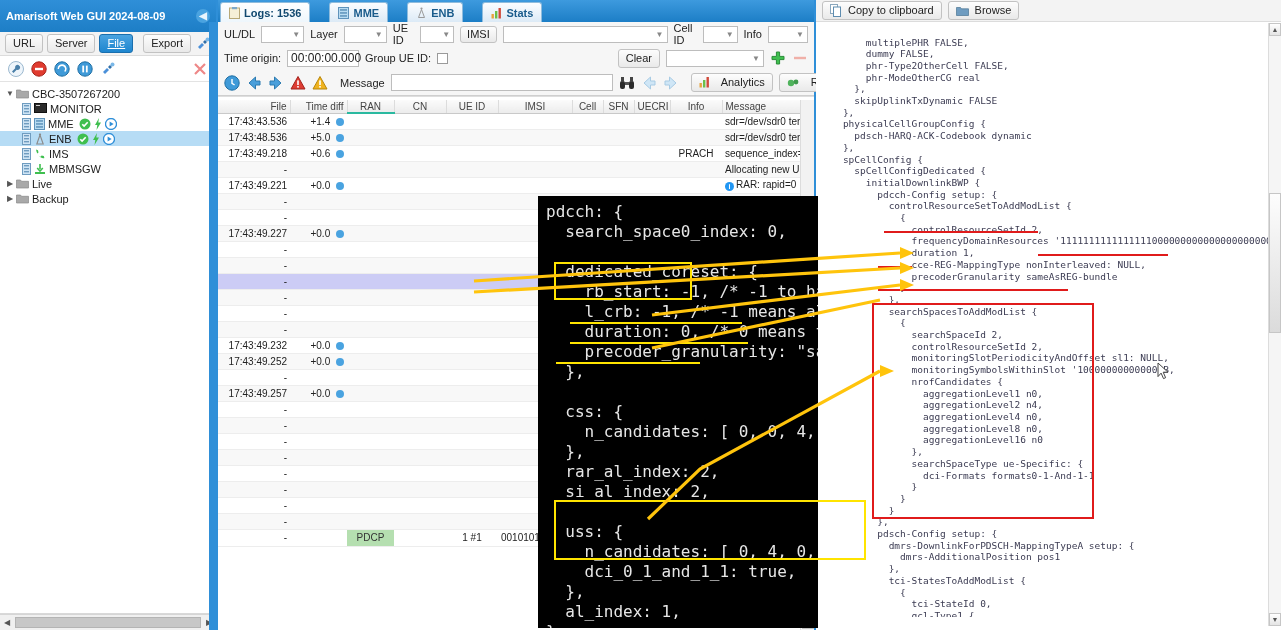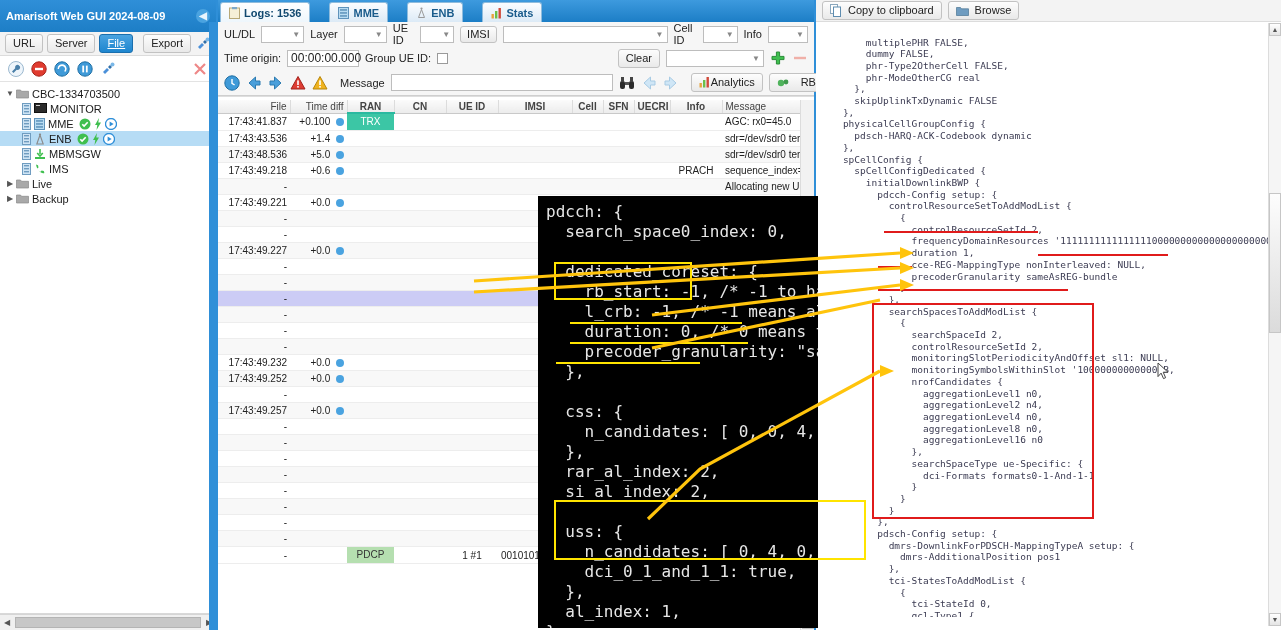--- a/index.html
+++ b/index.html
@@ -83,21 +83,21 @@
   .sep { width: 1px; height: 14px; background: #d4b0b0; }
 
   
   .tblwrap { position: absolute; top: 100px; left: 0; right: 0; bottom: 0; overflow: hidden; }
   table.logs { border-collapse: collapse; width: 596px; table-layout: fixed; font-size: 10px; }
   table.logs th {
     background: linear-gradient(#fbfbfb,#ececec); border-right: 1px solid #dcdcdc;
     border-bottom: 1px solid #c9c9c9; color: #444; font-weight: normal;
     height: 13px; padding: 0 3px; text-align: right; font-size: 10px;
   }
-  table.logs th.c { text-align: center; font-weight: bold; }
+  table.logs th.c { text-align: center; }
   table.logs th.l { text-align: left; }
   table.logs th.ran { border-bottom: 2px solid #2ab9a0; }
   table.logs td { height: 16px; border-bottom: 1px solid #ededed; padding: 0 3px;
                   font-size: 10px; color: #222; white-space: nowrap; overflow: hidden; }
   table.logs td.r { text-align: right; }
   table.logs td.c { text-align: center; }
   tr.alt td { background: #f8f8f8; }
   tr.hl td { background: #ccccf5; }
   .rantag { display: block; background: #3cc6a5; color: #fff; text-align: center;
             font-size: 10px; height: 16px; line-height: 16px; margin: 0 -3px; }
@@ -218,21 +218,21 @@
     </div>
 
     <div class="sb-tree">
       <div class="tnode">
         <span class="tw">▼</span>
         <span class="ic" style="width:13px;height:12px">
           <svg width="13" height="12" viewBox="0 0 13 12">
               <path d="M0.5 2h4l1 1.3h7V10H0.5z" fill="#a9a9a9" stroke="#8a8a8a" stroke-width="0.7"></path>
             </svg>
         </span>
-        <span class="tn-label">CBC-1334703500</span>
+        <span class="tn-label">CBC-3507267200</span>
       </div>
 
       <div class="tnode" style="padding-left:22px">
         <span class="ic" style="width:9px;height:12px">
           <svg width="9" height="12" viewBox="0 0 9 12">
               <rect x="0.5" y="0.5" width="8" height="11" fill="#cfe4f4" stroke="#6f9cc0"></rect>
               <rect x="2" y="2" width="5" height="1.4" fill="#6f9cc0"></rect>
               <rect x="2" y="5" width="5" height="1.4" fill="#6f9cc0"></rect>
               <rect x="2" y="8" width="5" height="1.4" fill="#6f9cc0"></rect>
             </svg>
@@ -326,42 +326,42 @@
         <span class="ic" style="width:9px;height:12px">
           <svg width="9" height="12" viewBox="0 0 9 12">
               <rect x="0.5" y="0.5" width="8" height="11" fill="#cfe4f4" stroke="#6f9cc0"></rect>
               <rect x="2" y="2" width="5" height="1.4" fill="#6f9cc0"></rect>
               <rect x="2" y="5" width="5" height="1.4" fill="#6f9cc0"></rect>
               <rect x="2" y="8" width="5" height="1.4" fill="#6f9cc0"></rect>
             </svg>
         </span>
         <span class="ic" style="width:12px;height:12px;margin-left:3px">
           <svg width="12" height="12" viewBox="0 0 12 12">
-              <path d="M6 1v5M3.2 5L6 8l2.8-3" stroke="#3fbf4f" stroke-width="1.6" fill="none"></path>
-              <rect x="1" y="9" width="10" height="2" fill="#3fbf4f"></rect>
-            </svg>
-        </span>
-        <span class="tn-label">MBMSGW</span>
+              <path d="M2 1.6l2 .6.5 2.2-1.3 1a7 7 0 003.4 3.4l1-1.3 2.2.5.6 2c-3 1.2-7.5-2.6-8.4-8.4z" fill="#3fbf4f"></path>
+            </svg>
+        </span>
+        <span class="tn-label">IMS</span>
       </div>
 
       <div class="tnode" style="padding-left:22px">
         <span class="ic" style="width:9px;height:12px">
           <svg width="9" height="12" viewBox="0 0 9 12">
               <rect x="0.5" y="0.5" width="8" height="11" fill="#cfe4f4" stroke="#6f9cc0"></rect>
               <rect x="2" y="2" width="5" height="1.4" fill="#6f9cc0"></rect>
               <rect x="2" y="5" width="5" height="1.4" fill="#6f9cc0"></rect>
               <rect x="2" y="8" width="5" height="1.4" fill="#6f9cc0"></rect>
             </svg>
         </span>
         <span class="ic" style="width:12px;height:12px;margin-left:3px">
           <svg width="12" height="12" viewBox="0 0 12 12">
-              <path d="M2 1.6l2 .6.5 2.2-1.3 1a7 7 0 003.4 3.4l1-1.3 2.2.5.6 2c-3 1.2-7.5-2.6-8.4-8.4z" fill="#3fbf4f"></path>
-            </svg>
-        </span>
-        <span class="tn-label">IMS</span>
+              <path d="M6 1v5M3.2 5L6 8l2.8-3" stroke="#3fbf4f" stroke-width="1.6" fill="none"></path>
+              <rect x="1" y="9" width="10" height="2" fill="#3fbf4f"></rect>
+            </svg>
+        </span>
+        <span class="tn-label">MBMSGW</span>
       </div>
 
       <div class="tnode">
         <span class="tw">▶</span>
         <span class="ic" style="width:13px;height:12px">
           <svg width="13" height="12" viewBox="0 0 13 12">
               <path d="M0.5 2h4l1 1.3h7V10H0.5z" fill="#a9a9a9" stroke="#8a8a8a" stroke-width="0.7"></path>
             </svg>
         </span>
         <span class="tn-label">Live</span>
@@ -513,21 +513,21 @@
           <svg width="16" height="16" viewBox="0 0 16 16">
               <path d="M9.5 2L3 8l6.5 6V10H14V6H9.5z" fill="#cfe6f6" stroke="#a8cbe4"></path>
             </svg>
         </span>
         <span class="ic">
           <svg width="16" height="16" viewBox="0 0 16 16">
               <path d="M6.5 2L13 8l-6.5 6V10H2V6h4.5z" fill="#cfe6f6" stroke="#a8cbe4"></path>
             </svg>
         </span>
         <span class="sep"></span>
-        <button class="btn" style="display:flex;align-items:flex-start;gap:0">
+        <button class="btn" style="display:flex;align-items:flex-start;gap:10px">
           <span class="ic" style="width:12px;height:12px">
             <svg width="12" height="12" viewBox="0 0 12 12">
                 <rect x="0.5" y="7" width="2.4" height="4.5" fill="#e8a33d"></rect>
                 <rect x="4" y="4" width="2.4" height="7.5" fill="#6bc04a"></rect>
                 <rect x="7.5" y="1" width="2.4" height="10.5" fill="#d04a3a"></rect>
               </svg>
           </span>
           <span>Analytics</span>
         </button>
         <button class="btn" style="display:flex;align-items:center;gap:12px">
@@ -576,35 +576,20 @@
             <th class="c">UE ID</th>
             <th class="c">IMSI</th>
             <th class="c">Cell</th>
             <th class="c">SFN</th>
             <th class="c">UECRI</th>
             <th class="c">Info</th>
             <th class="l">Message</th>
           </tr>
         </thead>
         <tbody id="logs-body">
-            <tr>
-              <td class="r">17:43:41.837</td>
-              <td class="r">+0.100 <span class="arrowdot"></span></td>
-              <td class="c">
-                <span class="rantag">TRX</span>
-              </td>
-              <td class="c"></td>
-              <td class="c"></td>
-              <td class="c"></td>
-              <td class="c"></td>
-              <td class="c"></td>
-              <td class="c"></td>
-              <td class="c"></td>
-              <td class="l"><span>AGC: rx0=45.0</span></td>
-            </tr>
             <tr>
               <td class="r">17:43:43.536</td>
               <td class="r">+1.4 <span class="arrowdot"></span></td>
               <td class="c"></td>
               <td class="c"></td>
               <td class="c"></td>
               <td class="c"></td>
               <td class="c"></td>
               <td class="c"></td>
               <td class="c"></td>

